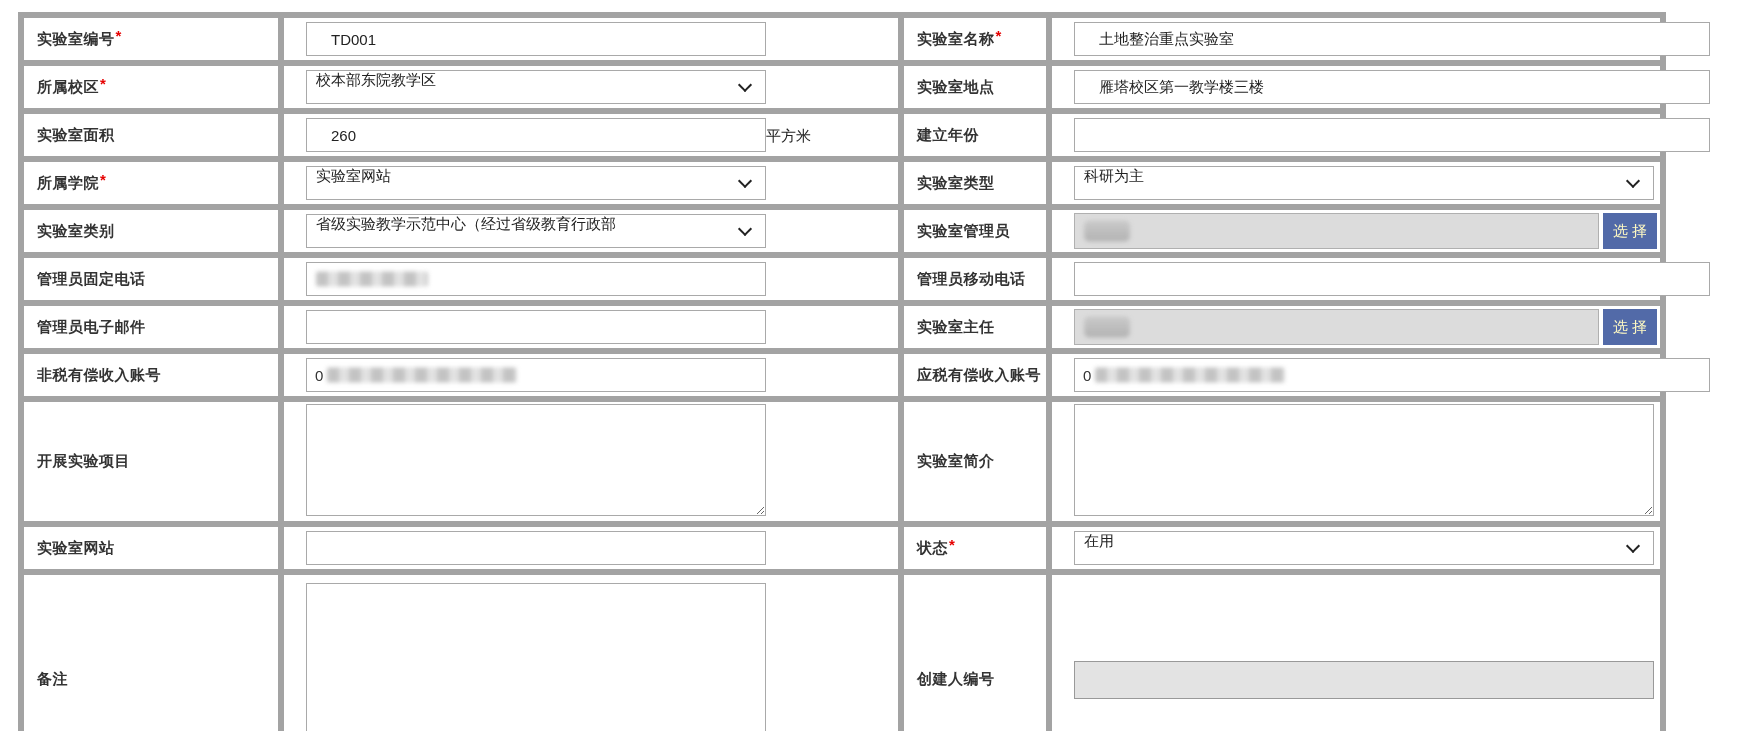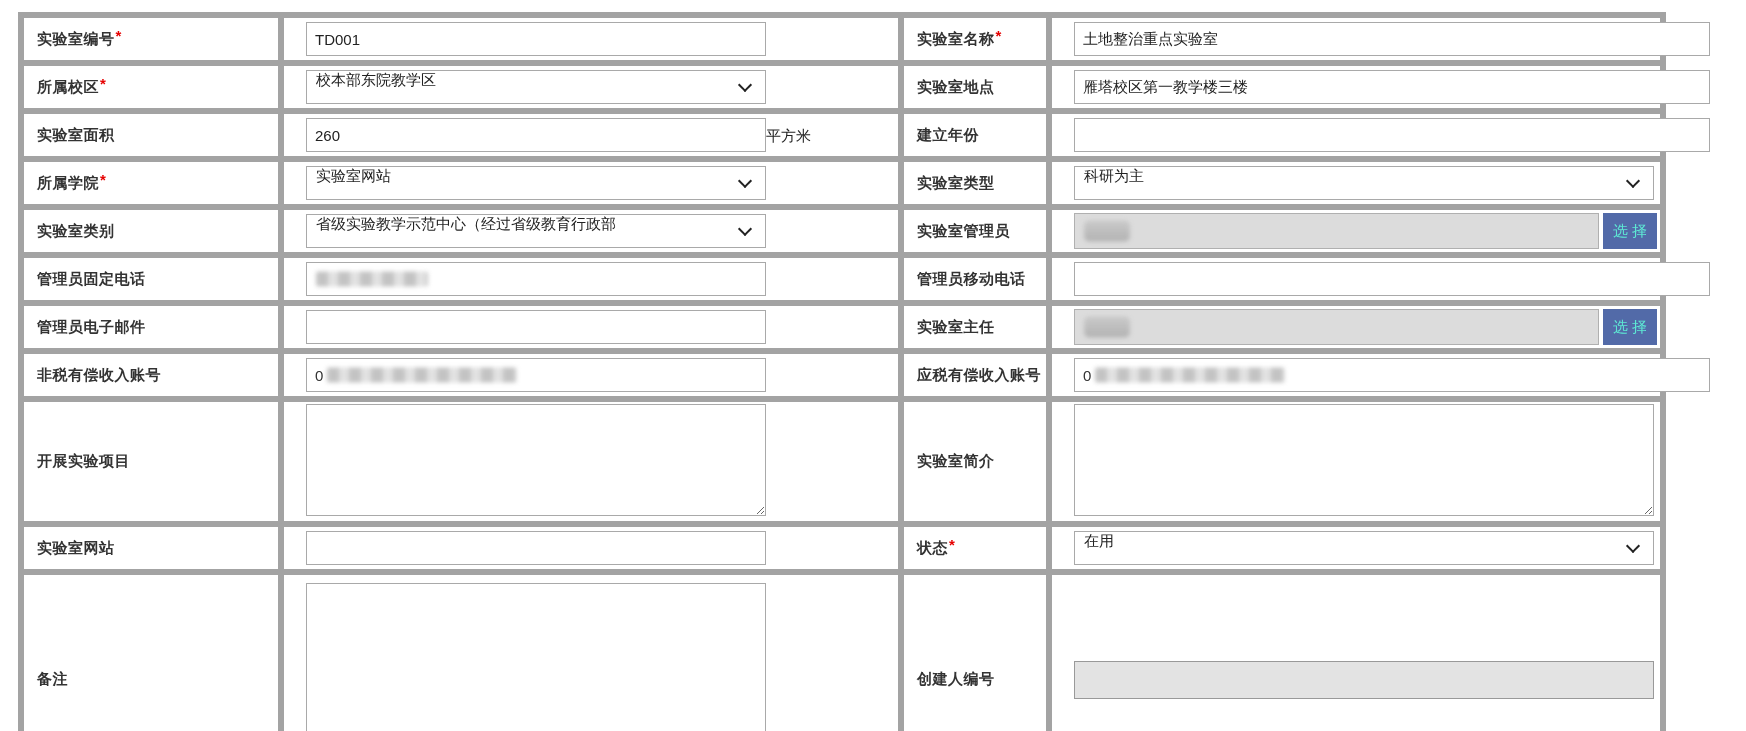--- a/index.html
+++ b/index.html
@@ -36,21 +36,21 @@
   .req { color: #e60000; font-size: 15px; font-weight: bold; position: relative; top: -3px; margin-left: 1px; }
 
   .inp, .sel, .ta {
     box-sizing: border-box;
     border: 1px solid #a9a9a9;
     background: #fff;
     font-size: 15px;
     color: #222;
     font-family: inherit;
   }
-  .inp { width: 460px; height: 34px; padding: 0 8px; }
+  .inp { width: 460px; height: 34px; padding: 0 24px; }
   .inp-r { width: 636px; }
 
   .sel {
     position: relative;
     display: inline-flex;
     width: 460px; height: 34px;
     padding: 0 32px 0 9px;
     white-space: nowrap;
     overflow: hidden;
     cursor: default;
@@ -73,21 +73,21 @@
   .ro {
     box-sizing: border-box;
     width: 525px; height: 36px;
     background: #dcdcdc;
     border: 1px solid #b0b0b0;
   }
   .pick {
     width: 54px; height: 36px;
     margin-left: 4px;
     background: #526aa8;
-    color: #5eead4;
+    color: #fef9c3;
     border: 0;
     font-size: 15px;
     font-family: inherit;
     cursor: pointer;
   }
   .dis {
     box-sizing: border-box;
     width: 580px; height: 38px;
     background: #e3e3e3;
     border: 1px solid #999999;

